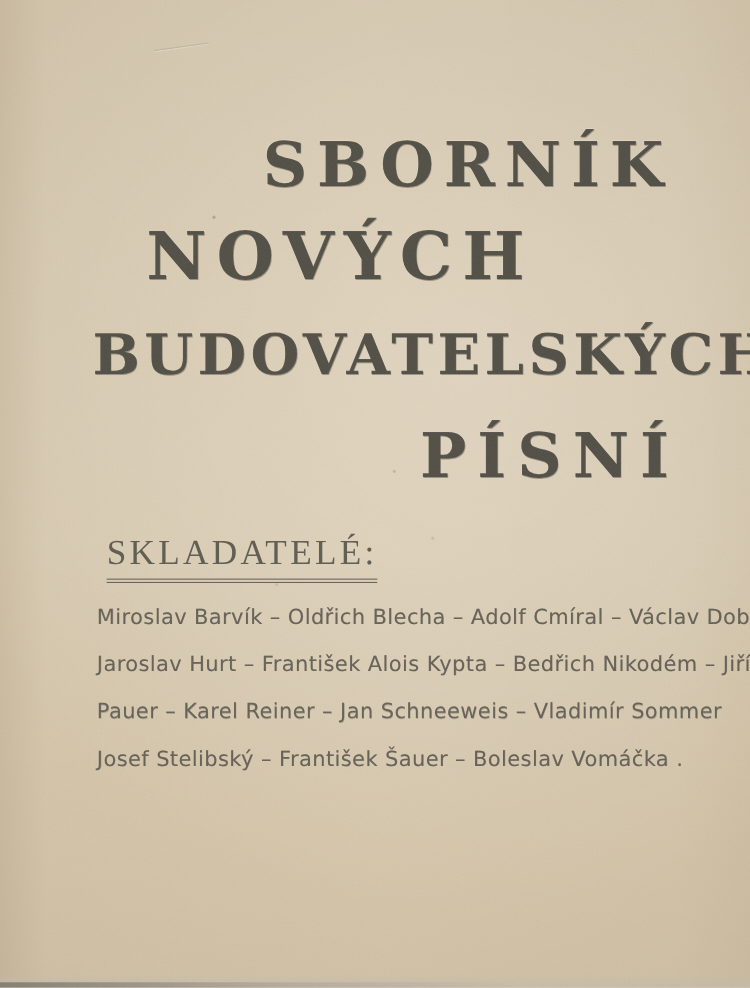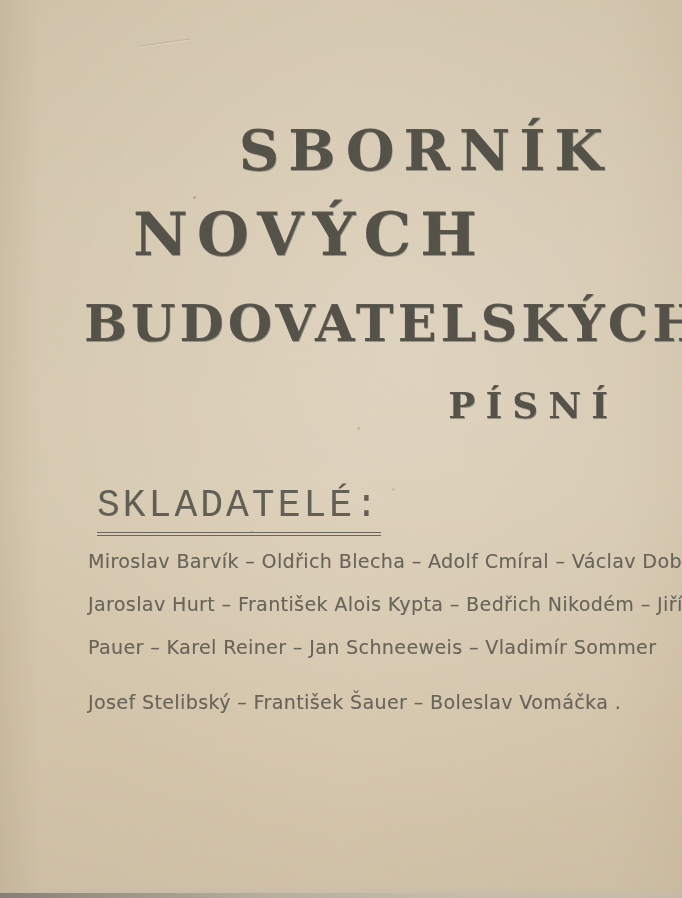--- a/index.html
+++ b/index.html
@@ -28,29 +28,29 @@
     color: rgba(74, 71, 63, 0.90);
     text-shadow:
       0.6px 0.6px 0 rgba(74,71,63,0.45),
       -0.4px -0.4px 0.6px rgba(236,228,214,0.35);
     white-space: nowrap;
     line-height: 1;
   }
   .t1 { top: 122px; right: 70px;  font-size: 56px; letter-spacing: 9px; }
   .t2 { top: 204px; left: 133px;  font-size: 60px; letter-spacing: 9px; }
   .t3 { top: 298px; left: 84px;   font-size: 51px; letter-spacing: 4px; }
-  .t4 { top: 387px; right: 64px;  font-size: 36px; letter-spacing: 10px; }
+  .t4 { top: 387px; right: 64px;  font-size: 56px; letter-spacing: 10px; }
 
   
   .heading {
     position: absolute;
     top: 484px;
     left: 97px;
-    font-family: Liberation Mono, monospace;
-    font-size: 38px;
+    font-family: Liberation Serif, serif;
+    font-size: 32px;
     letter-spacing: 3px;
     color: rgba(85, 82, 74, 0.92);
     border-bottom: 4px double rgba(85, 82, 74, 0.85);
     padding-bottom: 5px;
     white-space: nowrap;
   }
 
   
   .composer-line {
     position: absolute;
@@ -59,21 +59,21 @@
     font-family: "DejaVu Sans", sans-serif;
     font-size: 19px;
     letter-spacing: 0.4px;
     color: rgba(98, 94, 84, 0.95);
     white-space: nowrap;
     text-shadow: 0.3px 0.3px 0 rgba(98,94,84,0.35);
   }
   .c0 { top: 550px; }
   .c1 { top: 593px; }
   .c2 { top: 636px; }
-  .c3 { top: 679px; margin-top: 12px; }
+  .c3 { top: 679px; }
 
   
   .crease {
     position: absolute;
     top: 42px;
     left: 140px;
     width: 50px;
     height: 1px;
     background: rgba(120, 110, 95, 0.22);
     transform: rotate(-8deg);

